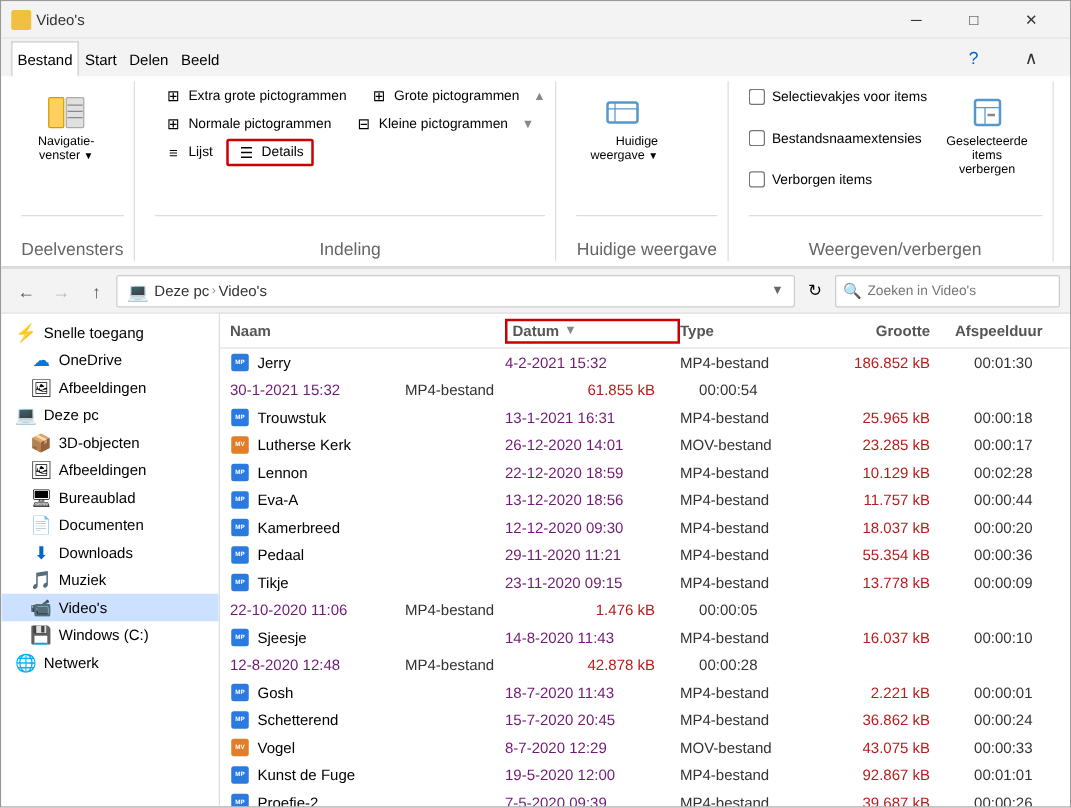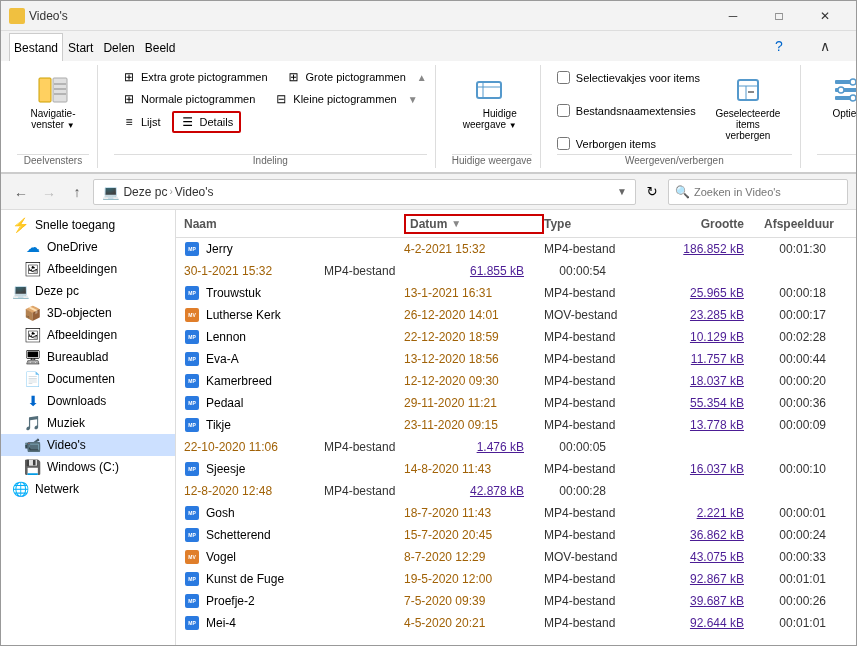--- a/index.html
+++ b/index.html
@@ -17,21 +17,21 @@
     .ribbon { background: #f3f3f3; border-bottom: 1px solid #ccc; }
     .ribbon-tabs { display: flex; align-items: flex-end; padding: 0 8px; gap: 0; background: #f3f3f3; height: 30px; }
     .ribbon-tab { padding: 4px 4px; font-size: 12px; cursor: pointer; border: 1px solid transparent; border-bottom: none; background: transparent; height: 28px; display: flex; align-items: center; }
     .ribbon-tab.active { background: #fff; border-color: #ccc; color: #000; }
     .ribbon-content { background: #fff; border-bottom: 1px solid #ccc; padding: 4px 8px; display: flex; gap: 8px; min-height: 80px; }
 
     
     .ribbon-group { display: flex; flex-direction: column; border-right: 1px solid #ddd; padding: 2px 8px; min-width: fit-content; }
     .ribbon-group:last-child { border-right: none; }
     .ribbon-group-content { display: flex; flex: 1; gap: 4px; align-items: flex-start; }
-    .ribbon-group-label { font-size: 10px; color: #666; text-align: center; padding-top: 0; border-top: 1px solid #ddd; margin-top: 0; }
+    .ribbon-group-label { font-size: 14px; color: #666; text-align: center; padding-top: 18px; border-top: 1px solid #ddd; margin-top: 18px; }
 
     .ribbon-layout-items { display: flex; flex-direction: column; gap: 2px; }
     .ribbon-layout-row { display: flex; gap: 4px; align-items: center; }
     .layout-btn { display: flex; align-items: center; gap: 4px; padding: 1px 6px; cursor: pointer; border: 1px solid transparent; border-radius: 2px; font-size: 11px; white-space: nowrap; }
     .layout-btn-highlighted { border: 2px solid #cc0000 !important; background: #fff; }
     .layout-icon { width: 16px; height: 16px; display: flex; align-items: center; justify-content: center; font-size: 12px; }
 
     .ribbon-checkboxes { display: flex; flex-direction: column; gap: 20px; padding: 4px 0; }
     .ribbon-checkbox { display: flex; align-items: center; gap: 6px; font-size: 11px; cursor: pointer; }
     .ribbon-checkbox input { cursor: pointer; }
@@ -67,23 +67,23 @@
     .col-date { flex: 0 0 140px; display: flex; align-items: center; gap: 4px; cursor: pointer; border: 2px solid #cc0000; padding: 1px 4px; background: #fff; }
     .col-type { flex: 0 0 110px; }
     .col-size { flex: 0 0 90px; text-align: right; }
     .col-duration { flex: 0 0 90px; text-align: right; }
     .sort-icon { font-size: 10px; color: #888; }
 
     .file-list { flex: 1; overflow-y: auto; overflow-x: auto; background: #fff; }
     .file-row { display: flex; align-items: center; height: 22px; padding: 0 8px; cursor: pointer; font-size: 12px; }
     .file-name { flex: 0 0 220px; display: flex; align-items: center; gap: 6px; overflow: hidden; white-space: nowrap; }
     .file-icon { width: 16px; height: 16px; flex-shrink: 0; display: flex; align-items: center; justify-content: center; }
-    .file-date { flex: 0 0 140px; color: #a16207; }
+    .file-date { flex: 0 0 140px; color: #701a75; }
     .file-type { flex: 0 0 110px; color: #333; }
-    .file-size { flex: 0 0 90px; text-align: right; color: #4c1d95; text-decoration: underline; }
+    .file-size { flex: 0 0 90px; text-align: right; color: #b91c1c; }
     .file-duration { flex: 0 0 90px; text-align: right; color: #333; padding-right: 8px; }
 
     
     ::-webkit-scrollbar { width: 12px; height: 12px; }
     ::-webkit-scrollbar-track { background: #f0f0f0; }
     ::-webkit-scrollbar-thumb { background: #c0c0c0; border-radius: 6px; border: 2px solid #f0f0f0; }
   </style>
 </head>
 <body>
 

